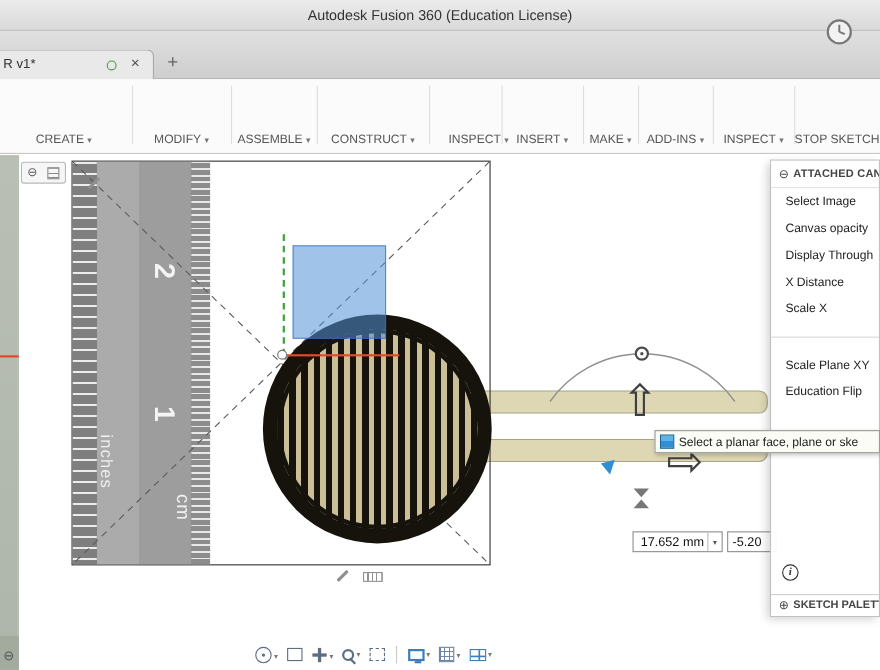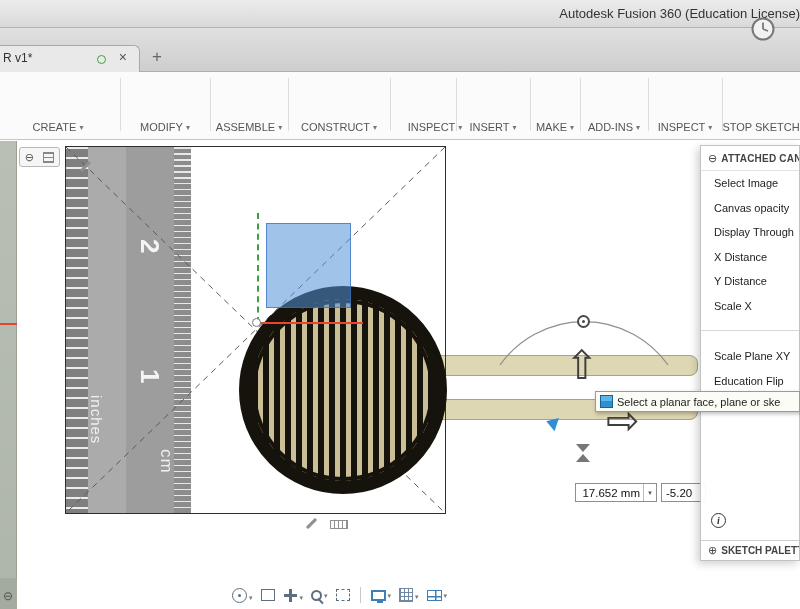--- a/index.html
+++ b/index.html
@@ -3,21 +3,21 @@
 <meta charset="utf-8">
 <style>
   *{box-sizing:border-box;margin:0;padding:0}
   html,body{width:800px;height:609px;overflow:hidden}
   body{font-family:"Liberation Sans",sans-serif;background:#fff}
   #app{position:relative;width:800px;height:609px;background:#fff;overflow:hidden;user-select:none}
 
   
   .titlebar{position:absolute;left:0;top:0;width:800px;height:28px;
     background:linear-gradient(#ececec,#d9d9d9);border-bottom:1px solid #b3b3b3;z-index:5}
-  .titlebar .title{position:absolute;left:0;right:0;top:0;line-height:27px;text-align:right;
+  .titlebar .title{position:absolute;left:0;right:0;top:0;line-height:27px;text-align:center;
     font-size:13px;color:#333;white-space:nowrap}
   .clock{position:absolute;left:750px;top:16px;z-index:6}
 
   
   .tabbar{position:absolute;left:0;top:28px;width:800px;height:44px;
     background:linear-gradient(#e0e0e0,#cecece);border-bottom:1px solid #aeaeae;z-index:4}
   .tab{position:absolute;left:-20px;top:17px;width:160px;height:27px;background:#e9e9e9;
     border:1px solid #a8a8a8;border-bottom:none;border-radius:6px 6px 0 0}
   .tab-label{position:absolute;left:22px;top:0;line-height:25px;font-size:12px;color:#333;white-space:nowrap}
   .tab-sync{position:absolute;right:33px;top:9px;width:9px;height:9px;border:1.5px solid #3fa23f;border-radius:50%}
@@ -280,21 +280,20 @@
 
   <div class="panel">
     <div class="panel-header">
       <span class="glyph">⊖</span>
       <span class="htxt">ATTACHED CAN</span>
     </div>
     <div class="panel-row">Select Image</div>
     <div class="panel-row">Canvas opacity</div>
     <div class="panel-row">Display Through</div>
     <div class="panel-row">X Distance</div>
-    <div class="panel-row">Y Distance</div>
     <div class="panel-row">Scale X</div>
     <div class="panel-gap"></div>
     <div class="panel-row">Scale Plane XY</div>
     <div class="panel-row">Education Flip</div>
     <div class="panel-info"></div>
     <div class="panel-footer">
       <span class="glyph">⊕</span>
       <span class="ftxt">SKETCH PALETT</span>
     </div>
   </div>

